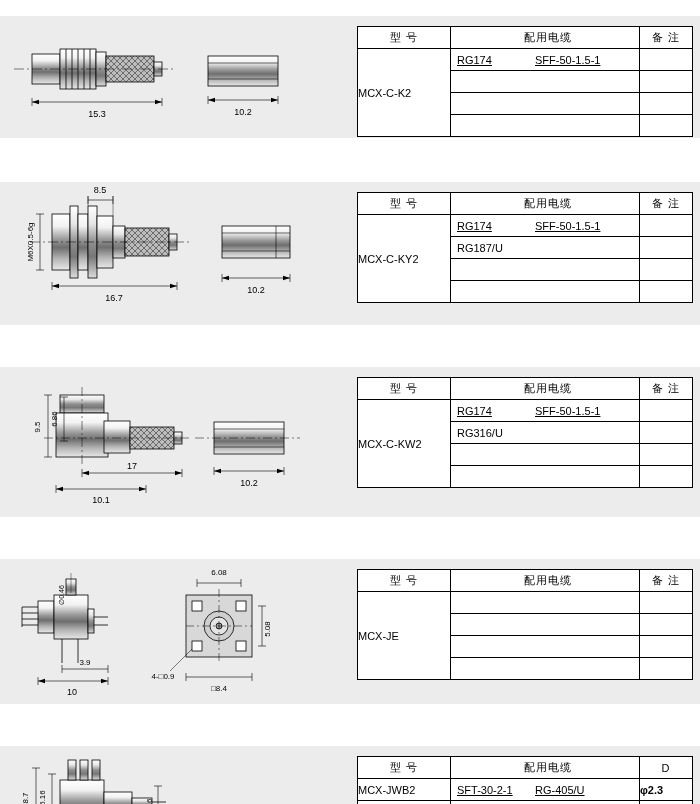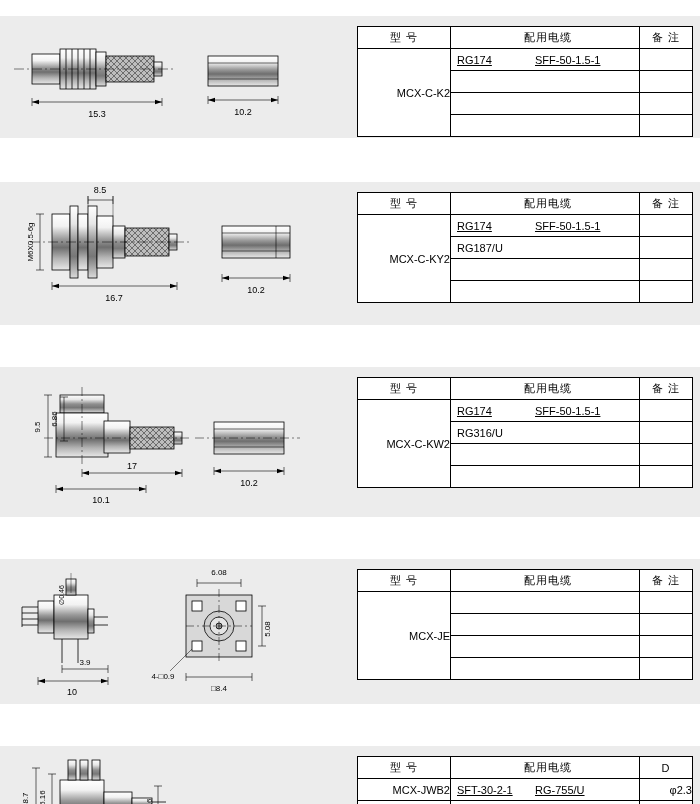--- a/index.html
+++ b/index.html
@@ -4,24 +4,24 @@
 <style>
   html,body{margin:0;padding:0;background:#ffffff;}
   body{width:700px;height:804px;font-family:"Liberation Sans",sans-serif;color:#000;}
   .page{position:relative;width:700px;height:804px;}
   .spacer{height:16px;background:#ffffff;}
   .tablewrap{position:absolute;right:7px;top:10px;}
 
   table.spec{border-collapse:collapse;background:#ffffff;font-size:11px;}
   table.spec td,table.spec th{border:1px solid #000;padding:0;height:21px;}
   table.spec .hd{text-align:center;font-weight:normal;letter-spacing:1px;background:#fff;}
-  .c-model{width:92px;text-align:right;}
+  .c-model{width:92px;text-align:left;}
   .c-cable{width:182px;padding-left:6px !important;}
   .c-note{width:52px;}
-  .c-d{width:52px;text-align:right;}
+  .c-d{width:52px;text-align:left;font-weight:bold;}
 
   .cable2{display:flex;text-decoration:underline;}
   .cable2 span:first-child{width:78px;display:inline-block;}
 
   
   svg{display:block;}
 
   .rowbox{position:relative;width:700px;background:#ececec;}
 </style>
 </head>
@@ -401,21 +401,21 @@
             <tr>
           <td class="c-model hd">型  号</td>
           <td class="c-cable hd" style="text-align:center;">配用电缆</td>
           <td class="c-d hd">D</td>
         </tr>
         <tr>
           <td class="c-model">MCX-JWB2</td>
           <td class="c-cable">
             <div class="cable2">
               <span>SFT-30-2-1</span>
-              <span>RG-755/U</span>
+              <span>RG-405/U</span>
             </div>
           </td>
           <td class="c-d">φ2.3</td>
         </tr>
         <tr>
           <td class="c-model">MCX-JWB3</td>
           <td class="c-cable">
             <div class="cable2">
               <span>SFT-50-3</span>
               <span>RG-402/U</span>

